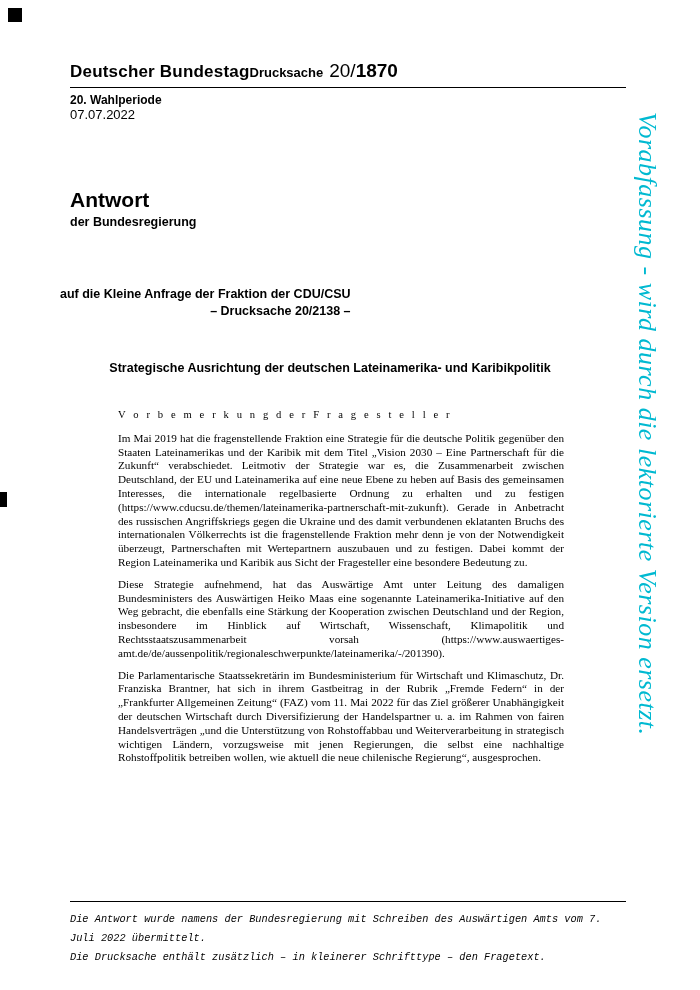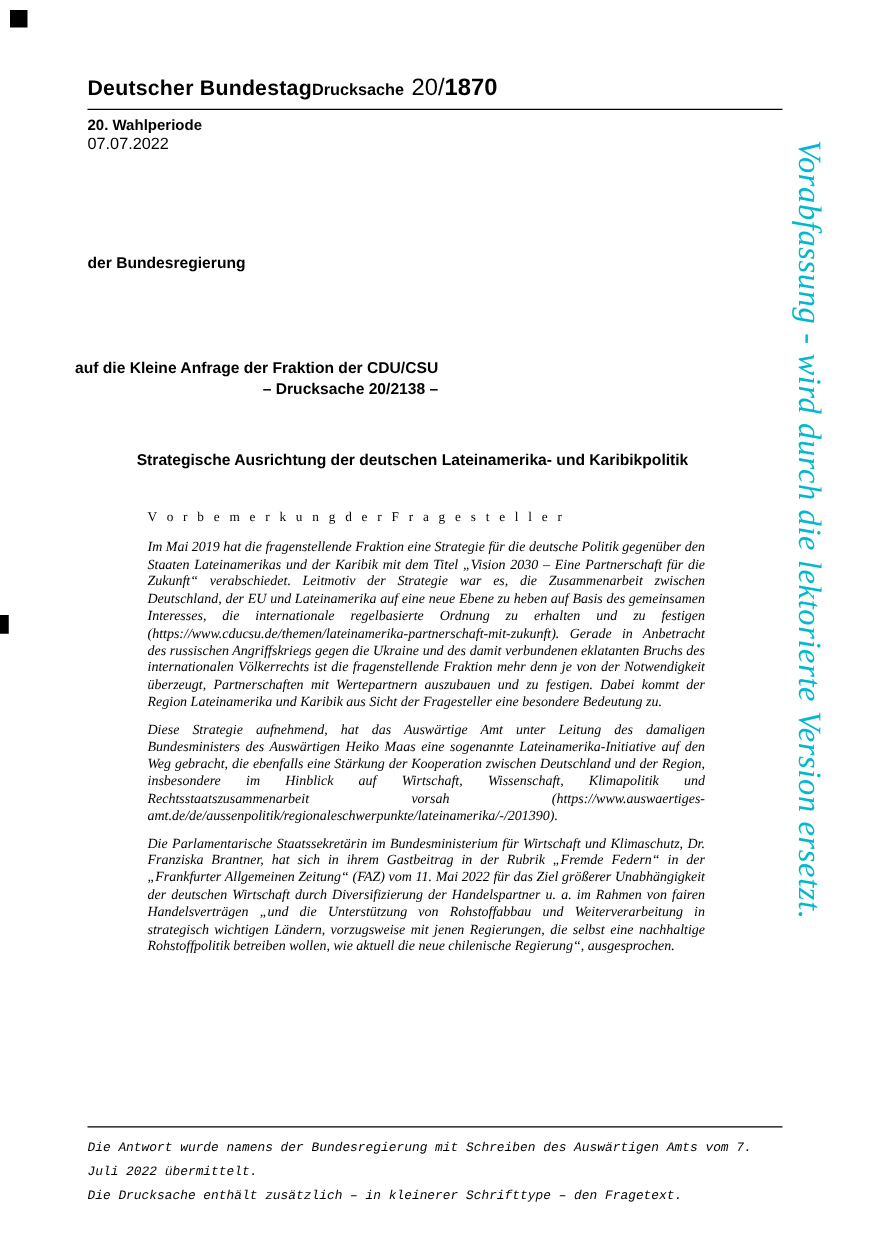--- a/index.html
+++ b/index.html
@@ -77,21 +77,21 @@
     position: absolute;
     left: 70px; top: 188px;
   }
   .title-main {
     font-size: 21px;
     font-weight: bold;
   }
   .title-sub {
     font-size: 12.5px;
     font-weight: bold;
-    margin-top: 15px;
+    margin-top: 3px;
   }
   .ref-block {
     position: absolute;
     left: 60px; top: 286px;
     font-size: 12.5px;
     font-weight: bold;
     line-height: 17px;
     text-align: right;
   }
   .subject {
@@ -113,21 +113,20 @@
   }
   .section-heading {
     letter-spacing: 2.6px;
     font-size: 10.6px;
     margin-bottom: 10px;
     text-align: left;
   }
   .body-block p {
     margin: 8px 0 8px 0;
     overflow-wrap: anywhere;
-    font-style: italic;
   }
   .footer {
     position: absolute;
     left: 70px; top: 901px;
     width: 556px;
     border-top: 1px solid #000;
     padding-top: 8px;
     font-family: Liberation Mono, monospace;
     font-style: italic;
     font-size: 10.3px;
@@ -158,20 +157,21 @@
       <span class="institution">Deutscher Bundestag</span>
       <span class="doc-ref"><span>Drucksache</span><span class="num-prefix">20/</span><span class="num">1870</span></span>
     </div>
     <div class="header-row2">
       <span class="period">20. Wahlperiode</span>
       <span class="date">07.07.2022</span>
     </div>
   </div>
 
   <div class="title-block">
+    <div class="title-main">Antwort</div>
     <div class="title-sub">der Bundesregierung</div>
   </div>
 
   <div class="ref-block">
     <div>auf die Kleine Anfrage der Fraktion der CDU/CSU</div>
     <div>– Drucksache 20/2138 –</div>
   </div>
 
   <div class="subject">Strategische Ausrichtung der deutschen Lateinamerika- und Karibikpolitik</div>
 

